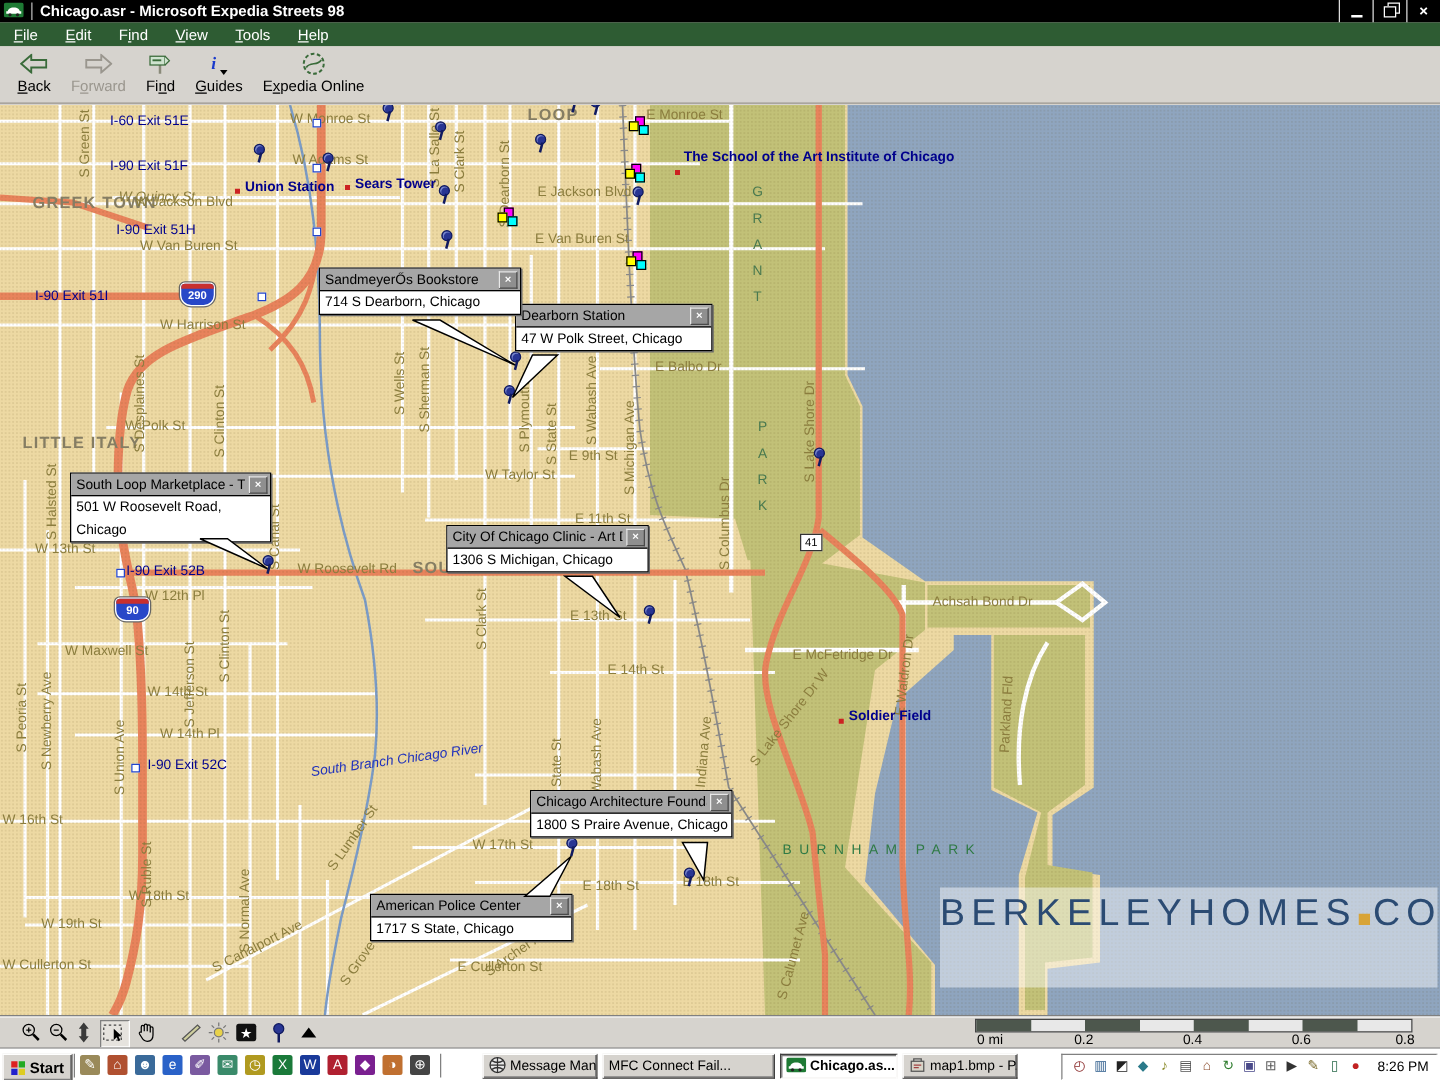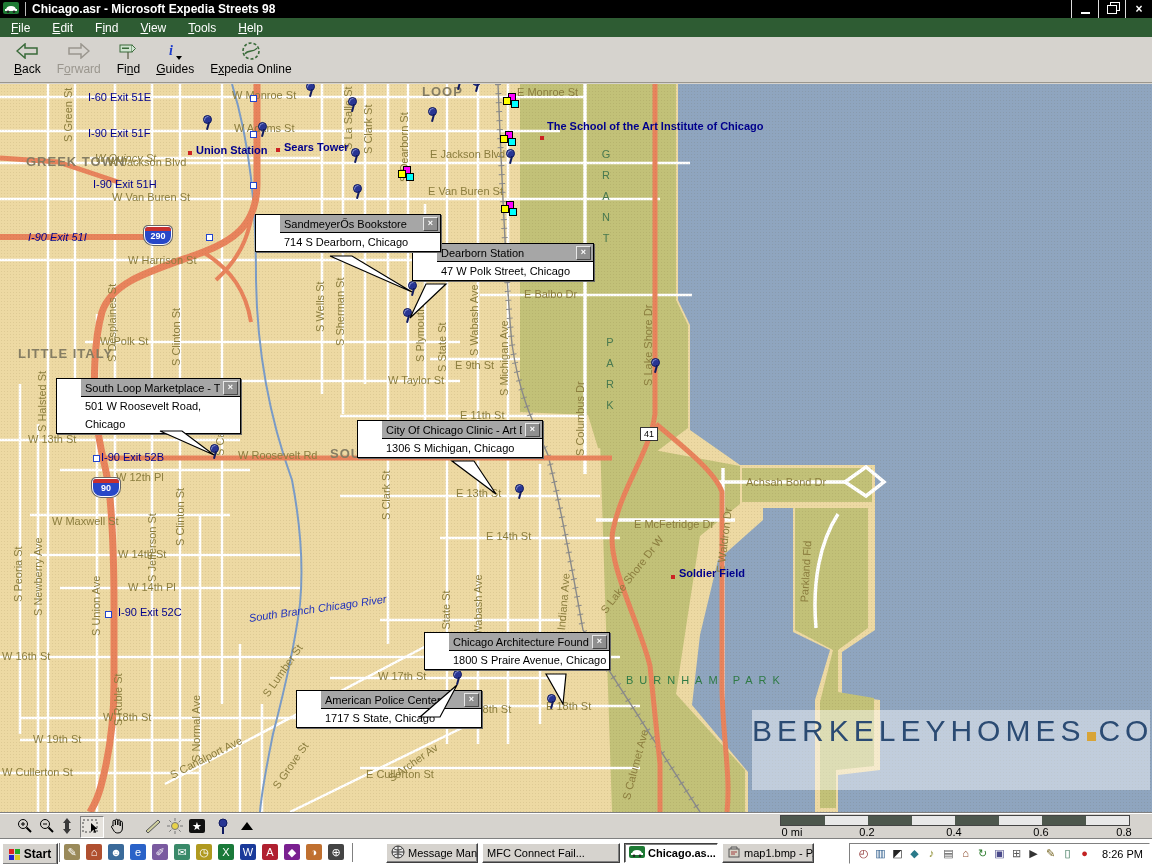--- a/index.html
+++ b/index.html
@@ -54,21 +54,21 @@
   .m-c{left:8px;top:7px;background:#00ffff;}
   .ishield{position:absolute;width:26px;height:17px;background:#2747C8;border:1px solid #fff;
     border-radius:4px 4px 9px 9px;color:#fff;font-size:9px;font-weight:bold;text-align:center;z-index:4;
     box-shadow:0 0 0 1px #666;}
   .ishield:before{content:"";position:absolute;left:0;top:0;width:100%;height:4px;background:#C8302F;
     border-radius:3px 3px 0 0;}
   .ishield span{position:relative;top:4px;}
   .rshield{position:absolute;width:16px;height:12px;background:#fff;border:1px solid #333;color:#000;
     font-size:9px;text-align:center;line-height:12px;z-index:4;}
   .callout{position:absolute;background:#fff;border:1px solid #000;box-shadow:1px 1px 0 #666;
-    font-size:11px;z-index:8;padding-left:24px;}
+    font-size:11px;z-index:8;}
   .co-title{height:15px;background:#a6a6a6;border-bottom:1px solid #000;display:flex;align-items:center;
     padding:1px 2px 1px 4px;}
   .co-tt{flex:1;white-space:nowrap;overflow:hidden;color:#000;}
   .co-x{width:13px;height:12px;background:#8f8f8f;border:1px solid;border-color:#e8e8e8 #4a4a4a #4a4a4a #e8e8e8;
     color:#fff;font-size:9px;font-weight:bold;line-height:11px;text-align:center;margin-left:3px;flex:0 0 auto;}
   .co-line{padding:1px 4px;line-height:16px;white-space:nowrap;color:#000;}
   #watermark{position:absolute;left:752px;top:626px;width:398px;height:80px;z-index:4;
     background:rgba(255,255,255,0.45);text-align:center;}
   #wm-line1{font-size:30px;letter-spacing:5px;color:#2B4B73;line-height:42px;white-space:nowrap;}
   .wm-dot{display:inline-block;width:9px;height:9px;background:#D8A437;margin:0 2px;}
@@ -306,21 +306,21 @@
         <div class="lbl-poi" style="left: 547px; top: 36px;">The School of the Art Institute of Chicago</div>
         <div class="poi-sq" style="left: 671px; top: 491px;"></div>
         <div class="lbl-poi" style="left: 679px; top: 483px;">Soldier Field</div>
         <div class="exit-sq" style="left: 250px; top: 11px;"></div>
         <div class="lbl-exit" style="left: 88px; top: 7px;">I-60 Exit 51E</div>
         <div class="exit-sq" style="left: 250px; top: 47px;"></div>
         <div class="lbl-exit" style="left: 88px; top: 43px;">I-90 Exit 51F</div>
         <div class="exit-sq" style="left: 250px; top: 98px;"></div>
         <div class="lbl-exit" style="left: 93px; top: 94px;">I-90 Exit 51H</div>
         <div class="exit-sq" style="left: 206px; top: 150px;"></div>
-        <div class="lbl-exit" style="left: 28px; top: 147px; font-style: italic;">I-90 Exit 51I</div>
+        <div class="lbl-exit" style="left: 28px; top: 147px;">I-90 Exit 51I</div>
         <div class="exit-sq" style="left: 93px; top: 371px;"></div>
         <div class="lbl-exit" style="left: 101px; top: 367px;">I-90 Exit 52B</div>
         <div class="exit-sq" style="left: 105px; top: 527px;"></div>
         <div class="lbl-exit" style="left: 118px; top: 522px;">I-90 Exit 52C</div>
         <div class="ishield" style="left: 144px; top: 142px;"><span>290</span></div>
         <div class="ishield" style="left: 92px; top: 394px;"><span>90</span></div>
         <div class="rshield" style="left: 640px; top: 343px;">41</div>
         <div class="lbl-river" style="left: 248px; top: 528px; transform: rotate(-8deg); transform-origin: 0px 0px;">South Branch Chicago River</div>
         <div class="pin" style="left: 306px; top: -2px;"></div>
         <div class="pin" style="left: 348px; top: 13px;"></div>
@@ -388,21 +388,21 @@
           </div>
           <div class="co-line">1306 S Michigan, Chicago</div>
         </div>
         <div class="callout" style="left: 424px; top: 548px; width: 160px; z-index: 9;">
           <div class="co-title">
             <span class="co-tt">Chicago Architecture Founda</span>
             <span class="co-x">×</span>
           </div>
           <div class="co-line">1800 S Praire Avenue, Chicago</div>
         </div>
-        <div class="callout" style="left: 296px; top: 606px; width: 160px; z-index: 9;">
+        <div class="callout" style="left: 296px; top: 631px; width: 160px; z-index: 9;">
           <div class="co-title">
             <span class="co-tt">American Police Center</span>
             <span class="co-x">×</span>
           </div>
           <div class="co-line">1717 S State, Chicago</div>
         </div>
       </div>
     <svg id="tails" width="1152" height="728">
         <polygon points="330,172 352,172 412,208" fill="#fff" stroke="#000" stroke-width="1.2"></polygon>
         <polygon points="426,200 446,200 410,234" fill="#fff" stroke="#000" stroke-width="1.2"></polygon>

